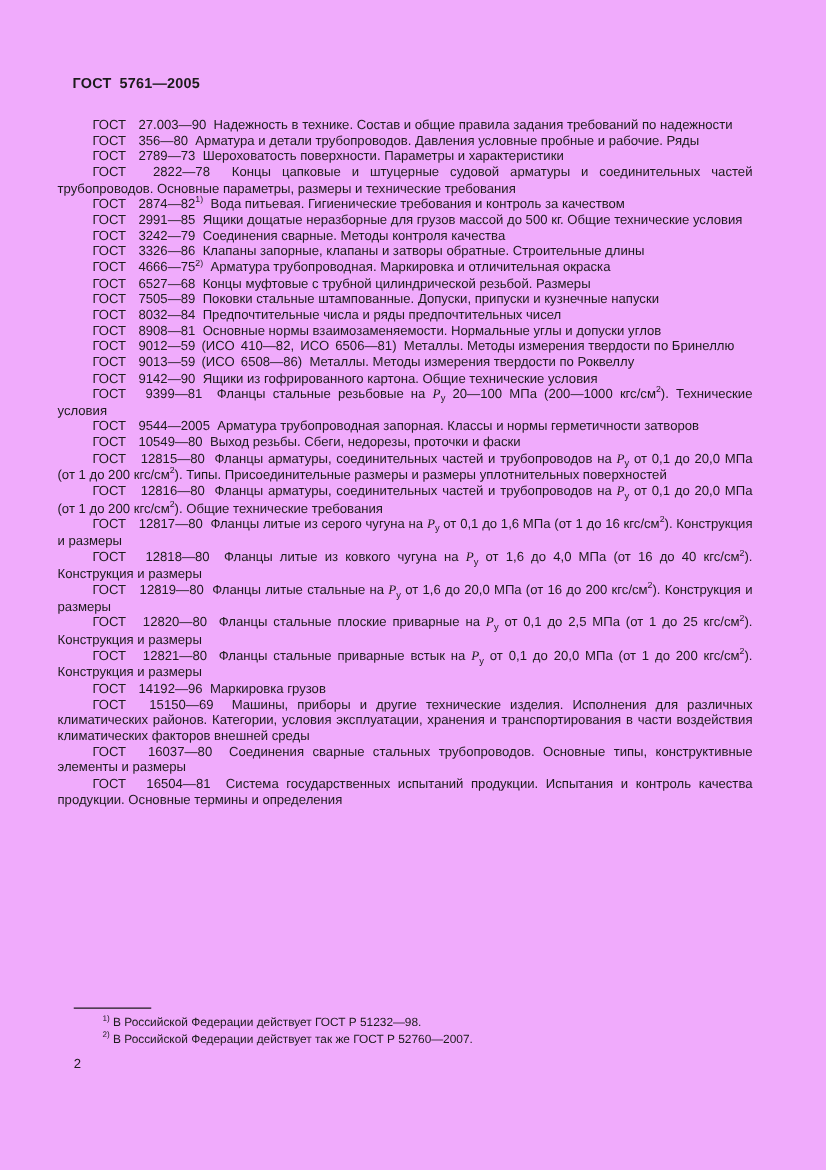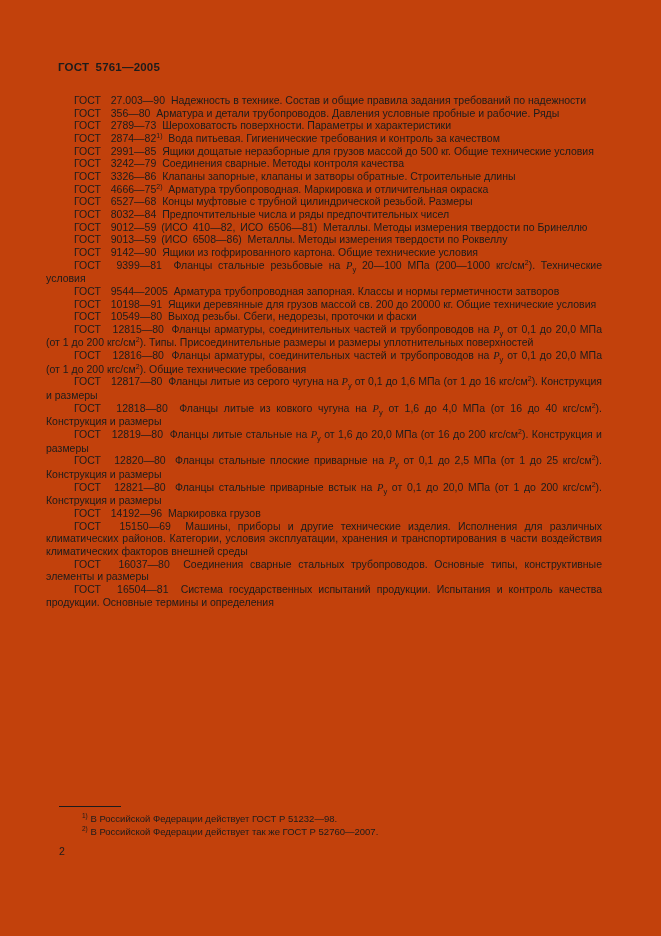--- a/index.html
+++ b/index.html
@@ -1,20 +1,20 @@
 <!DOCTYPE html>
 <html lang="ru"><head>
 <meta charset="utf-8">
 <style>
   html, body { margin: 0; padding: 0; background: #ffffff; }
   .page {
     position: relative;
     width: 661px;
     height: 936px;
-    background: #c2410c;
+    background: #f0abfc;
     font-family: "Liberation Sans", sans-serif;
     color: #1c1c1c;
     overflow: hidden;
   }
   .doc-header {
     position: absolute;
     left: 58px;
     top: 61px;
     font-size: 11.5px;
     font-weight: bold;
@@ -85,33 +85,35 @@
 </head>
 <body>
 
 <div class="page">
   <div class="doc-header">ГОСТ 5761—2005</div>
 
   <div class="refs" id="refs">
       <p class="ref"><span class="ref-code">ГОСТ&nbsp;&nbsp;27.003—90</span>&nbsp;&nbsp;Надежность в технике. Состав и общие правила задания требований по надежности</p>
       <p class="ref"><span class="ref-code">ГОСТ&nbsp;&nbsp;356—80</span>&nbsp;&nbsp;Арматура и детали трубопроводов. Давления условные пробные и рабочие. Ряды</p>
       <p class="ref"><span class="ref-code">ГОСТ&nbsp;&nbsp;2789—73</span>&nbsp;&nbsp;Шероховатость поверхности. Параметры и характеристики</p>
+      <p class="ref"><span class="ref-code">ГОСТ&nbsp;&nbsp;2822—78</span>&nbsp;&nbsp;Концы цапковые и штуцерные судовой арматуры и соединительных частей трубопроводов. Основные параметры, размеры и технические требования</p>
       <p class="ref"><span class="ref-code">ГОСТ&nbsp;&nbsp;2874—82</span><sup class="fn-mark">1)</sup>&nbsp;&nbsp;Вода питьевая. Гигиенические требования и контроль за качеством</p>
       <p class="ref"><span class="ref-code">ГОСТ&nbsp;&nbsp;2991—85</span>&nbsp;&nbsp;Ящики дощатые неразборные для грузов массой до 500 кг. Общие технические условия</p>
       <p class="ref"><span class="ref-code">ГОСТ&nbsp;&nbsp;3242—79</span>&nbsp;&nbsp;Соединения сварные. Методы контроля качества</p>
       <p class="ref"><span class="ref-code">ГОСТ&nbsp;&nbsp;3326—86</span>&nbsp;&nbsp;Клапаны запорные, клапаны и затворы обратные. Строительные длины</p>
       <p class="ref"><span class="ref-code">ГОСТ&nbsp;&nbsp;4666—75</span><sup class="fn-mark">2)</sup>&nbsp;&nbsp;Арматура трубопроводная. Маркировка и отличительная окраска</p>
       <p class="ref"><span class="ref-code">ГОСТ&nbsp;&nbsp;6527—68</span>&nbsp;&nbsp;Концы муфтовые с трубной цилиндрической резьбой. Размеры</p>
+      <p class="ref"><span class="ref-code">ГОСТ&nbsp;&nbsp;7505—89</span>&nbsp;&nbsp;Поковки стальные штампованные. Допуски, припуски и кузнечные напуски</p>
       <p class="ref"><span class="ref-code">ГОСТ&nbsp;&nbsp;8032—84</span>&nbsp;&nbsp;Предпочтительные числа и ряды предпочтительных чисел</p>
+      <p class="ref"><span class="ref-code">ГОСТ&nbsp;&nbsp;8908—81</span>&nbsp;&nbsp;Основные нормы взаимозаменяемости. Нормальные углы и допуски углов</p>
       <p class="ref"><span class="ref-code">ГОСТ&nbsp;&nbsp;9012—59 (ИСО 410—82, ИСО 6506—81)</span>&nbsp;&nbsp;Металлы. Методы измерения твердости по Бринеллю</p>
       <p class="ref"><span class="ref-code">ГОСТ&nbsp;&nbsp;9013—59 (ИСО 6508—86)</span>&nbsp;&nbsp;Металлы. Методы измерения твердости по Роквеллу</p>
       <p class="ref"><span class="ref-code">ГОСТ&nbsp;&nbsp;9142—90</span>&nbsp;&nbsp;Ящики из гофрированного картона. Общие технические условия</p>
       <p class="ref"><span class="ref-code">ГОСТ&nbsp;&nbsp;9399—81</span>&nbsp;&nbsp;Фланцы стальные резьбовые на <span class="pvar">P</span><sub>у</sub> 20—100 МПа (200—1000 кгс/см<sup class="sq">2</sup>). Технические условия</p>
       <p class="ref"><span class="ref-code">ГОСТ&nbsp;&nbsp;9544—2005</span>&nbsp;&nbsp;Арматура трубопроводная запорная. Классы и нормы герметичности затворов</p>
-      <p class="ref"><span class="ref-code">ГОСТ&nbsp;&nbsp;10198—91</span>&nbsp;&nbsp;Ящики деревянные для грузов массой св. 200 до 20000 кг. Общие технические условия</p>
       <p class="ref"><span class="ref-code">ГОСТ&nbsp;&nbsp;10549—80</span>&nbsp;&nbsp;Выход резьбы. Сбеги, недорезы, проточки и фаски</p>
       <p class="ref"><span class="ref-code">ГОСТ&nbsp;&nbsp;12815—80</span>&nbsp;&nbsp;Фланцы арматуры, соединительных частей и трубопроводов на <span class="pvar">P</span><sub>у</sub> от 0,1 до 20,0 МПа (от 1 до 200 кгс/см<sup class="sq">2</sup>). Типы. Присоединительные размеры и размеры уплотнительных поверхностей</p>
       <p class="ref"><span class="ref-code">ГОСТ&nbsp;&nbsp;12816—80</span>&nbsp;&nbsp;Фланцы арматуры, соединительных частей и трубопроводов на <span class="pvar">P</span><sub>у</sub> от 0,1 до 20,0 МПа (от 1 до 200 кгс/см<sup class="sq">2</sup>). Общие технические требования</p>
       <p class="ref"><span class="ref-code">ГОСТ&nbsp;&nbsp;12817—80</span>&nbsp;&nbsp;Фланцы литые из серого чугуна на <span class="pvar">P</span><sub>у</sub> от 0,1 до 1,6 МПа (от 1 до 16 кгс/см<sup class="sq">2</sup>). Конструкция и размеры</p>
       <p class="ref"><span class="ref-code">ГОСТ&nbsp;&nbsp;12818—80</span>&nbsp;&nbsp;Фланцы литые из ковкого чугуна на <span class="pvar">P</span><sub>у</sub> от 1,6 до 4,0 МПа (от 16 до 40 кгс/см<sup class="sq">2</sup>). Конструкция и размеры</p>
       <p class="ref"><span class="ref-code">ГОСТ&nbsp;&nbsp;12819—80</span>&nbsp;&nbsp;Фланцы литые стальные на <span class="pvar">P</span><sub>у</sub> от 1,6 до 20,0 МПа (от 16 до 200 кгс/см<sup class="sq">2</sup>). Конструкция и размеры</p>
       <p class="ref"><span class="ref-code">ГОСТ&nbsp;&nbsp;12820—80</span>&nbsp;&nbsp;Фланцы стальные плоские приварные на <span class="pvar">P</span><sub>у</sub> от 0,1 до 2,5 МПа (от 1 до 25 кгс/см<sup class="sq">2</sup>). Конструкция и размеры</p>
       <p class="ref"><span class="ref-code">ГОСТ&nbsp;&nbsp;12821—80</span>&nbsp;&nbsp;Фланцы стальные приварные встык на <span class="pvar">P</span><sub>у</sub> от 0,1 до 20,0 МПа (от 1 до 200 кгс/см<sup class="sq">2</sup>). Конструкция и размеры</p>
       <p class="ref"><span class="ref-code">ГОСТ&nbsp;&nbsp;14192—96</span>&nbsp;&nbsp;Маркировка грузов</p>
       <p class="ref"><span class="ref-code">ГОСТ&nbsp;&nbsp;15150—69</span>&nbsp;&nbsp;Машины, приборы и другие технические изделия. Исполнения для различных климатических районов. Категории, условия эксплуатации, хранения и транспортирования в части воздействия климатических факторов внешней среды</p>

